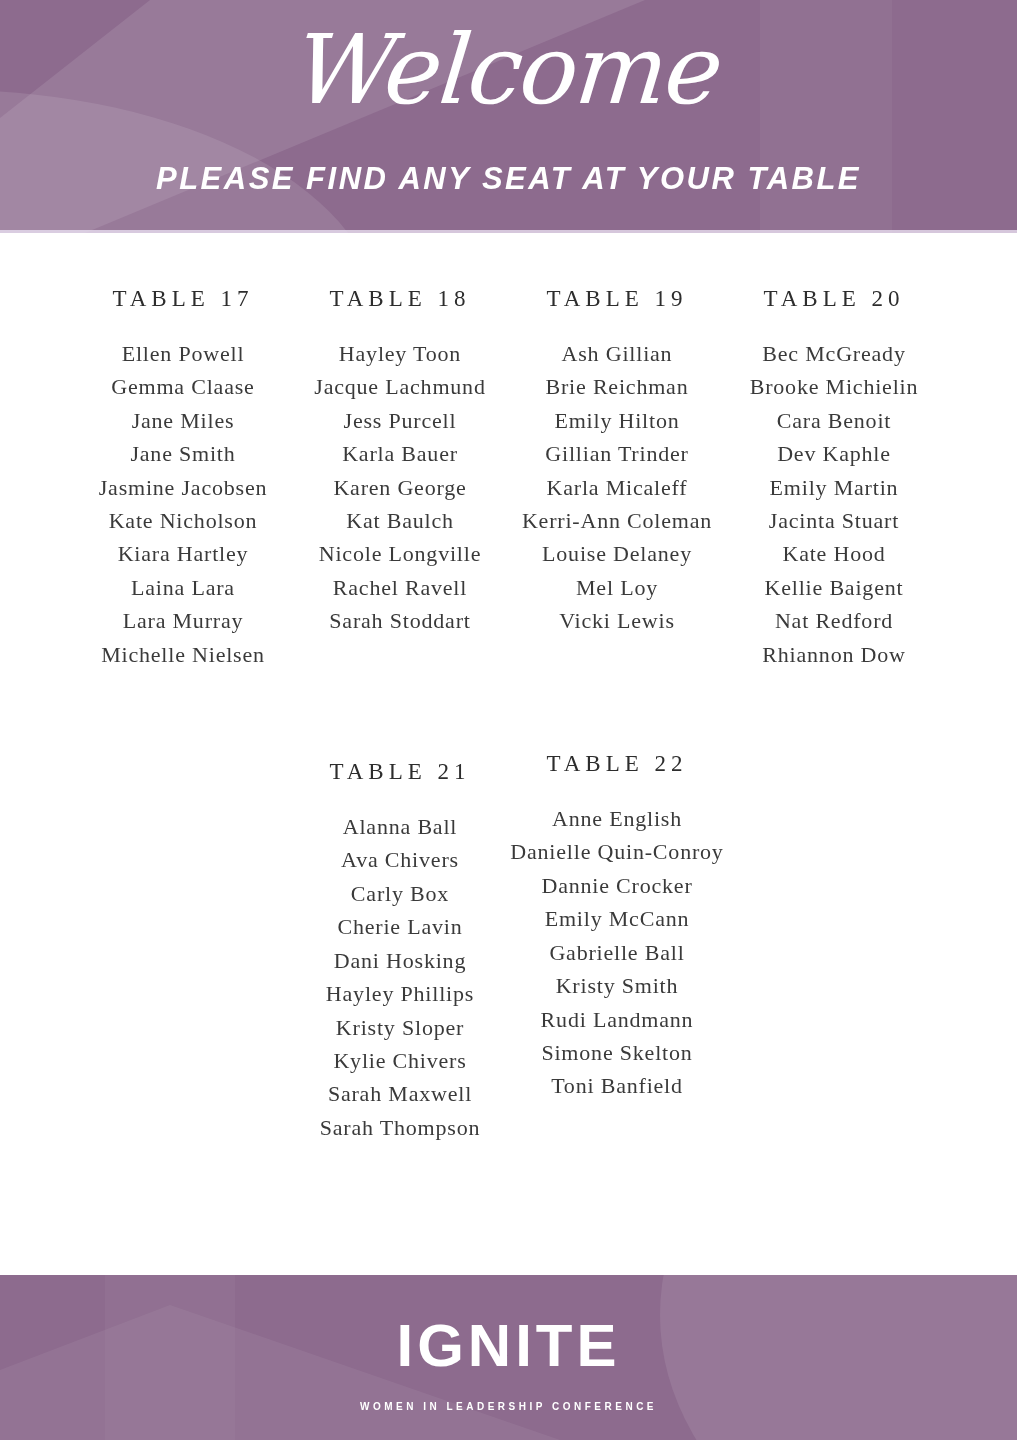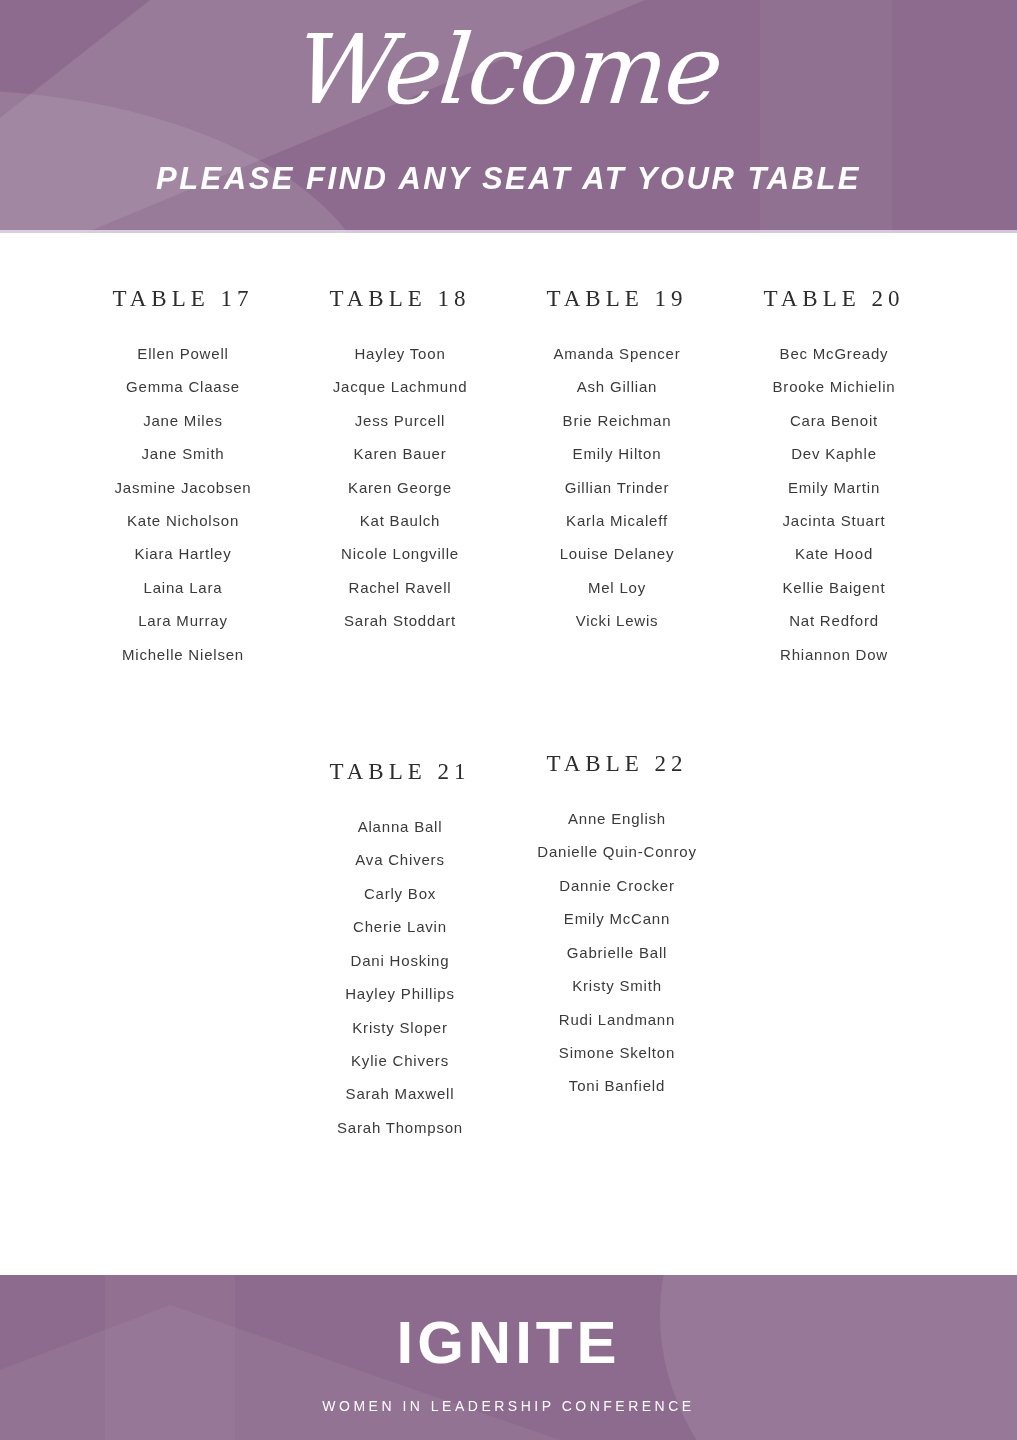--- a/index.html
+++ b/index.html
@@ -75,22 +75,22 @@
   .table-label {
     font-family: "Liberation Serif", serif;
     font-weight: 400;
     font-size: 23px;
     letter-spacing: 5px;
     color: #2d2d2d;
     white-space: nowrap;
   }
   .guest-list { margin-top: 25px; }
   .guest {
-    font-family: Liberation Sans, sans-serif;
-    font-size: 15px;
+    font-family: Liberation Serif, serif;
+    font-size: 22px;
     line-height: 33.4px;
     letter-spacing: 0.8px;
     color: #3a3a3a;
     white-space: nowrap;
   }
 
   
   .footer {
     position: absolute;
     left: 0;
@@ -114,22 +114,22 @@
     font-family: "Liberation Sans", sans-serif;
     font-weight: 700;
     font-size: 60px;
     letter-spacing: 4px;
     line-height: 1;
     color: #ffffff;
   }
   .brand-tagline {
     margin-top: 25px;
     font-family: "Liberation Sans", sans-serif;
-    font-weight: 400;
-    font-size: 14px;
+    font-weight: 700;
+    font-size: 10px;
     letter-spacing: 3.5px;
     color: #ffffff;
   }
 </style>
 </head>
 <body>
 
 <header class="header">
   <svg class="deco" viewBox="0 0 1017 233" preserveAspectRatio="none">
     <polygon points="150,0 645,0 85,233 0,233 0,118" fill="#ffffff" opacity="0.10"></polygon>
@@ -159,38 +159,38 @@
           <div class="guest">Michelle Nielsen</div>
         </div>
     </section>
 
     <section class="table-col">
       <h2 class="table-label">TABLE 18</h2>
       <div class="guest-list">
           <div class="guest">Hayley Toon</div>
           <div class="guest">Jacque Lachmund</div>
           <div class="guest">Jess Purcell</div>
-          <div class="guest">Karen Bauer</div>
+          <div class="guest">Karla Bauer</div>
           <div class="guest">Karen George</div>
           <div class="guest">Kat Baulch</div>
           <div class="guest">Nicole Longville</div>
           <div class="guest">Rachel Ravell</div>
           <div class="guest">Sarah Stoddart</div>
         </div>
     </section>
 
     <section class="table-col">
       <h2 class="table-label">TABLE 19</h2>
       <div class="guest-list">
-          <div class="guest">Amanda Spencer</div>
           <div class="guest">Ash Gillian</div>
           <div class="guest">Brie Reichman</div>
           <div class="guest">Emily Hilton</div>
           <div class="guest">Gillian Trinder</div>
           <div class="guest">Karla Micaleff</div>
+          <div class="guest">Kerri-Ann Coleman</div>
           <div class="guest">Louise Delaney</div>
           <div class="guest">Mel Loy</div>
           <div class="guest">Vicki Lewis</div>
         </div>
     </section>
 
     <section class="table-col">
       <h2 class="table-label">TABLE 20</h2>
       <div class="guest-list">
           <div class="guest">Bec McGready</div>

